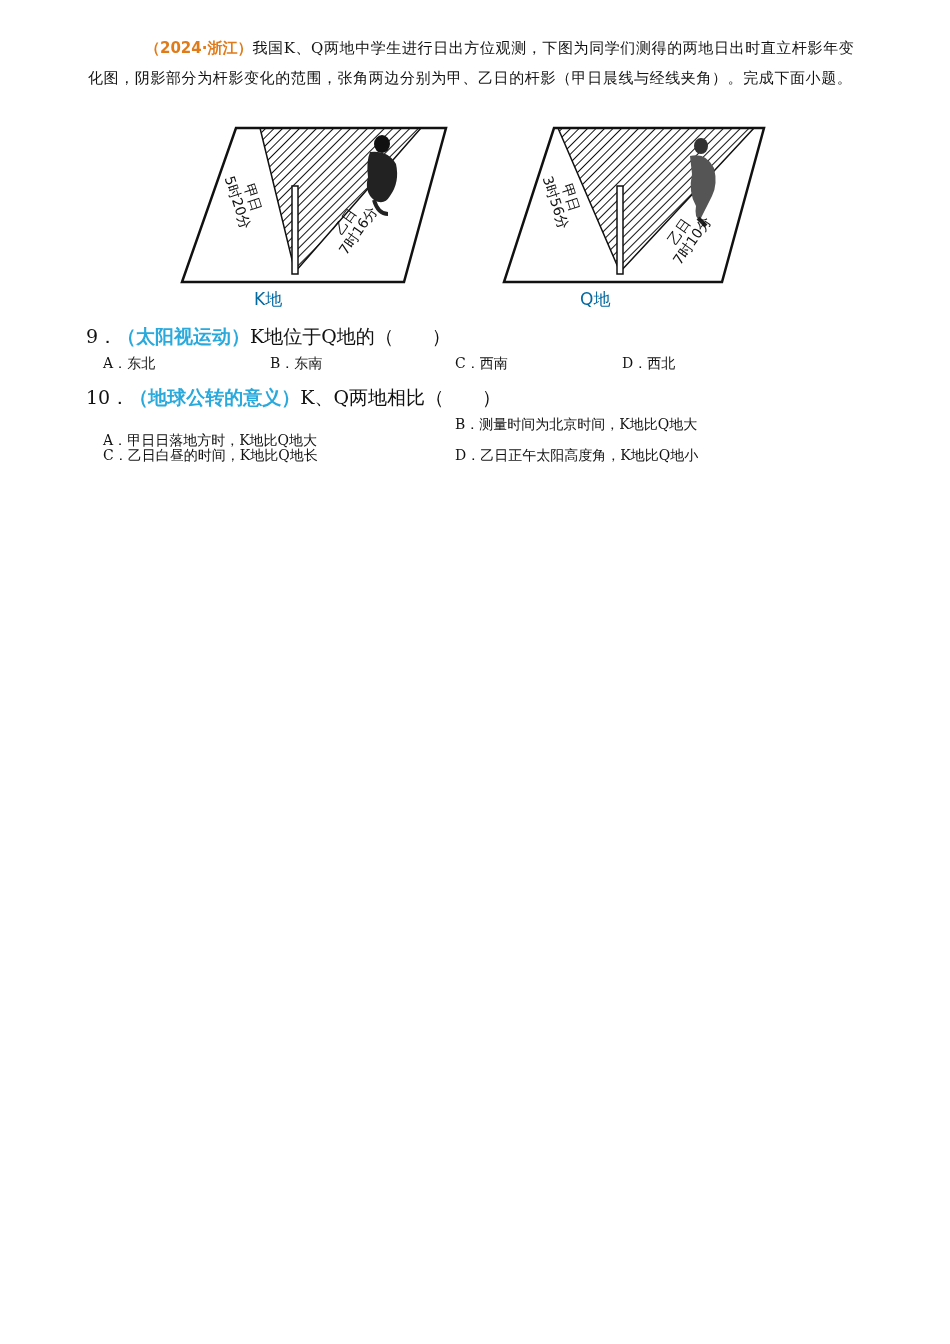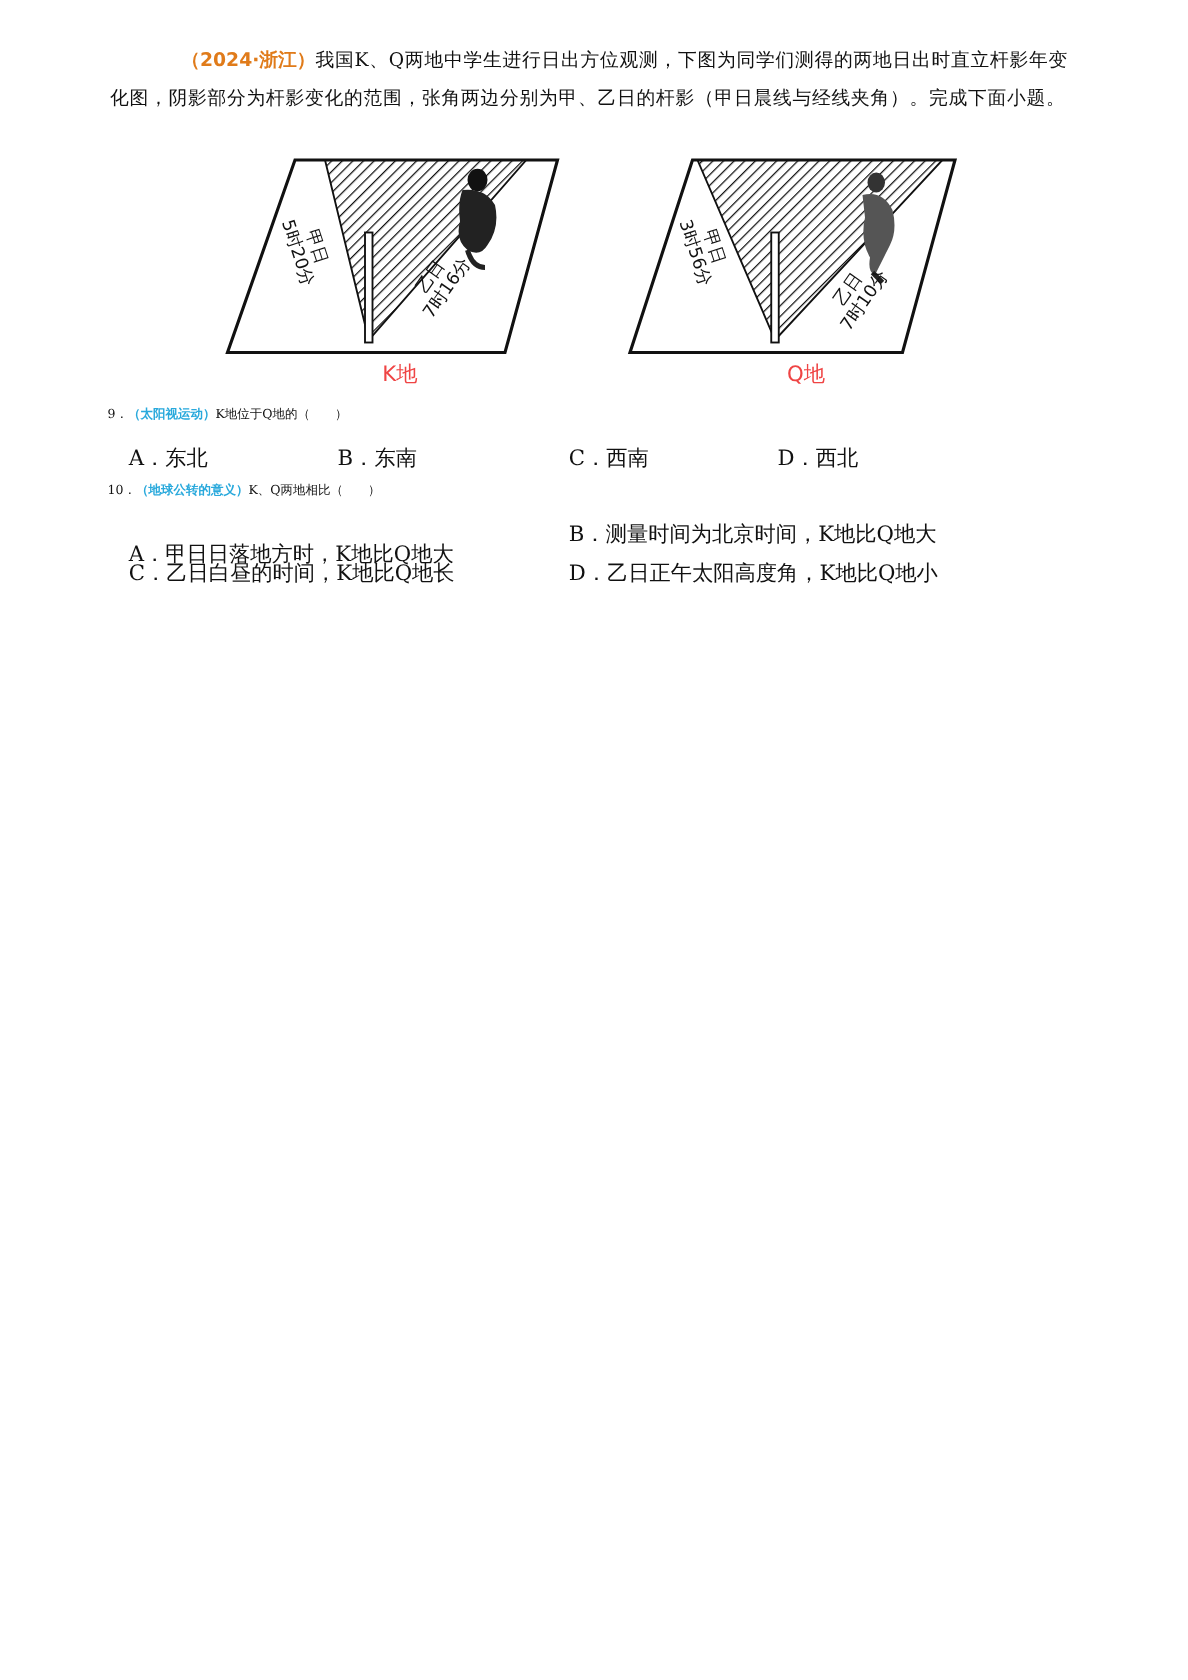--- a/index.html
+++ b/index.html
@@ -21,31 +21,31 @@
     }
     .tag-blue {
       color: #29a9dc; font-weight: bold;
       font-family: "DejaVu Sans", "Liberation Sans", sans-serif;
     }
     .figure { position: absolute; top: 122px; }
     .fig-k { left: 178px; }
     .fig-q { left: 500px; }
     .fig-label {
       position: absolute; font-family: "DejaVu Sans", "Liberation Sans", sans-serif;
-      font-size: 17px; color: #ef4444; text-align: right; width: 80px;
+      font-size: 17px; color: #0369a1; text-align: left; width: 80px;
     }
     .rot-text {
       position: absolute; font-family: "DejaVu Sans", "Liberation Sans", sans-serif;
       font-size: 14px; line-height: 16px; color: #111; white-space: nowrap; text-align: center;
     }
     .q-line {
-      position: absolute; left: 86px; font-size: 10px; white-space: nowrap;
+      position: absolute; left: 86px; font-size: 19px; white-space: nowrap;
     }
     .opt {
-      position: absolute; font-size: 17px; white-space: nowrap;
+      position: absolute; font-size: 14px; white-space: nowrap;
     }
   </style>
 </head>
 <body>
 
 <div class="intro"><span class="tag-orange">（2024·浙江）</span><span>我国K、Q两地中学生进行日出方位观测，下图为同学们测得的两地日出时直立杆影年变化图，阴影部分为杆影变化的范围，张角两边分别为甲、乙日的杆影（甲日晨线与经线夹角）。完成下面小题。</span></div>
 
 <div class="figure fig-k" style="width:280px;height:190px;">
   <svg width="280" height="190" viewBox="0 0 280 190">
     <defs>

